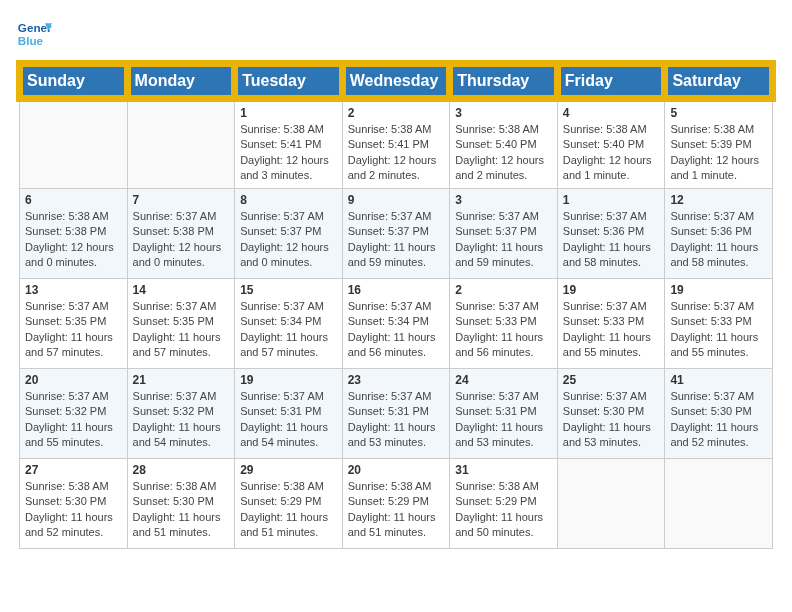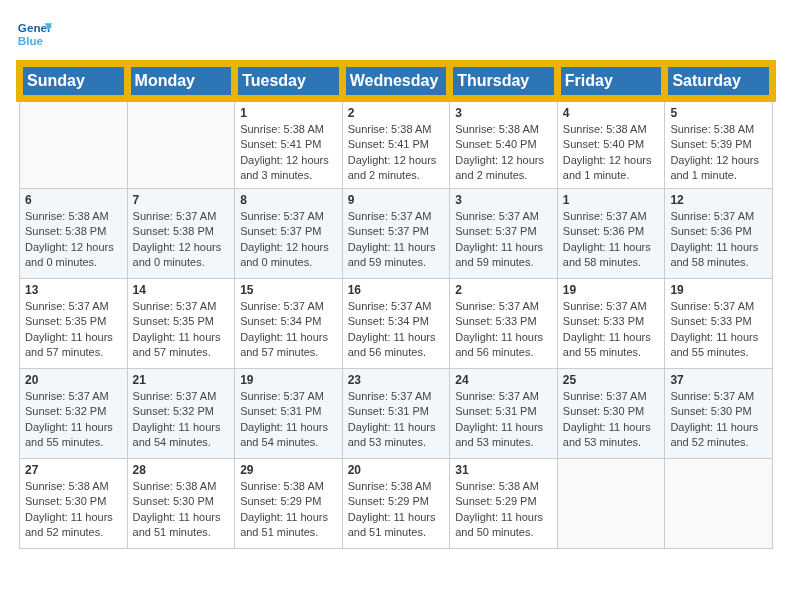--- a/index.html
+++ b/index.html
@@ -221,21 +221,21 @@
         </td>
         <td>
           <span class="day-num">24</span>
           <div class="day-info">Sunrise: 5:37 AM<br>Sunset: 5:31 PM<br>Daylight: 11 hours<br>and 53 minutes.</div>
         </td>
         <td>
           <span class="day-num">25</span>
           <div class="day-info">Sunrise: 5:37 AM<br>Sunset: 5:30 PM<br>Daylight: 11 hours<br>and 53 minutes.</div>
         </td>
         <td>
-          <span class="day-num">37</span>
+          <span class="day-num">41</span>
           <div class="day-info">Sunrise: 5:37 AM<br>Sunset: 5:30 PM<br>Daylight: 11 hours<br>and 52 minutes.</div>
         </td>
       </tr>
       <tr>
         <td>
           <span class="day-num">27</span>
           <div class="day-info">Sunrise: 5:38 AM<br>Sunset: 5:30 PM<br>Daylight: 11 hours<br>and 52 minutes.</div>
         </td>
         <td>
           <span class="day-num">28</span>

